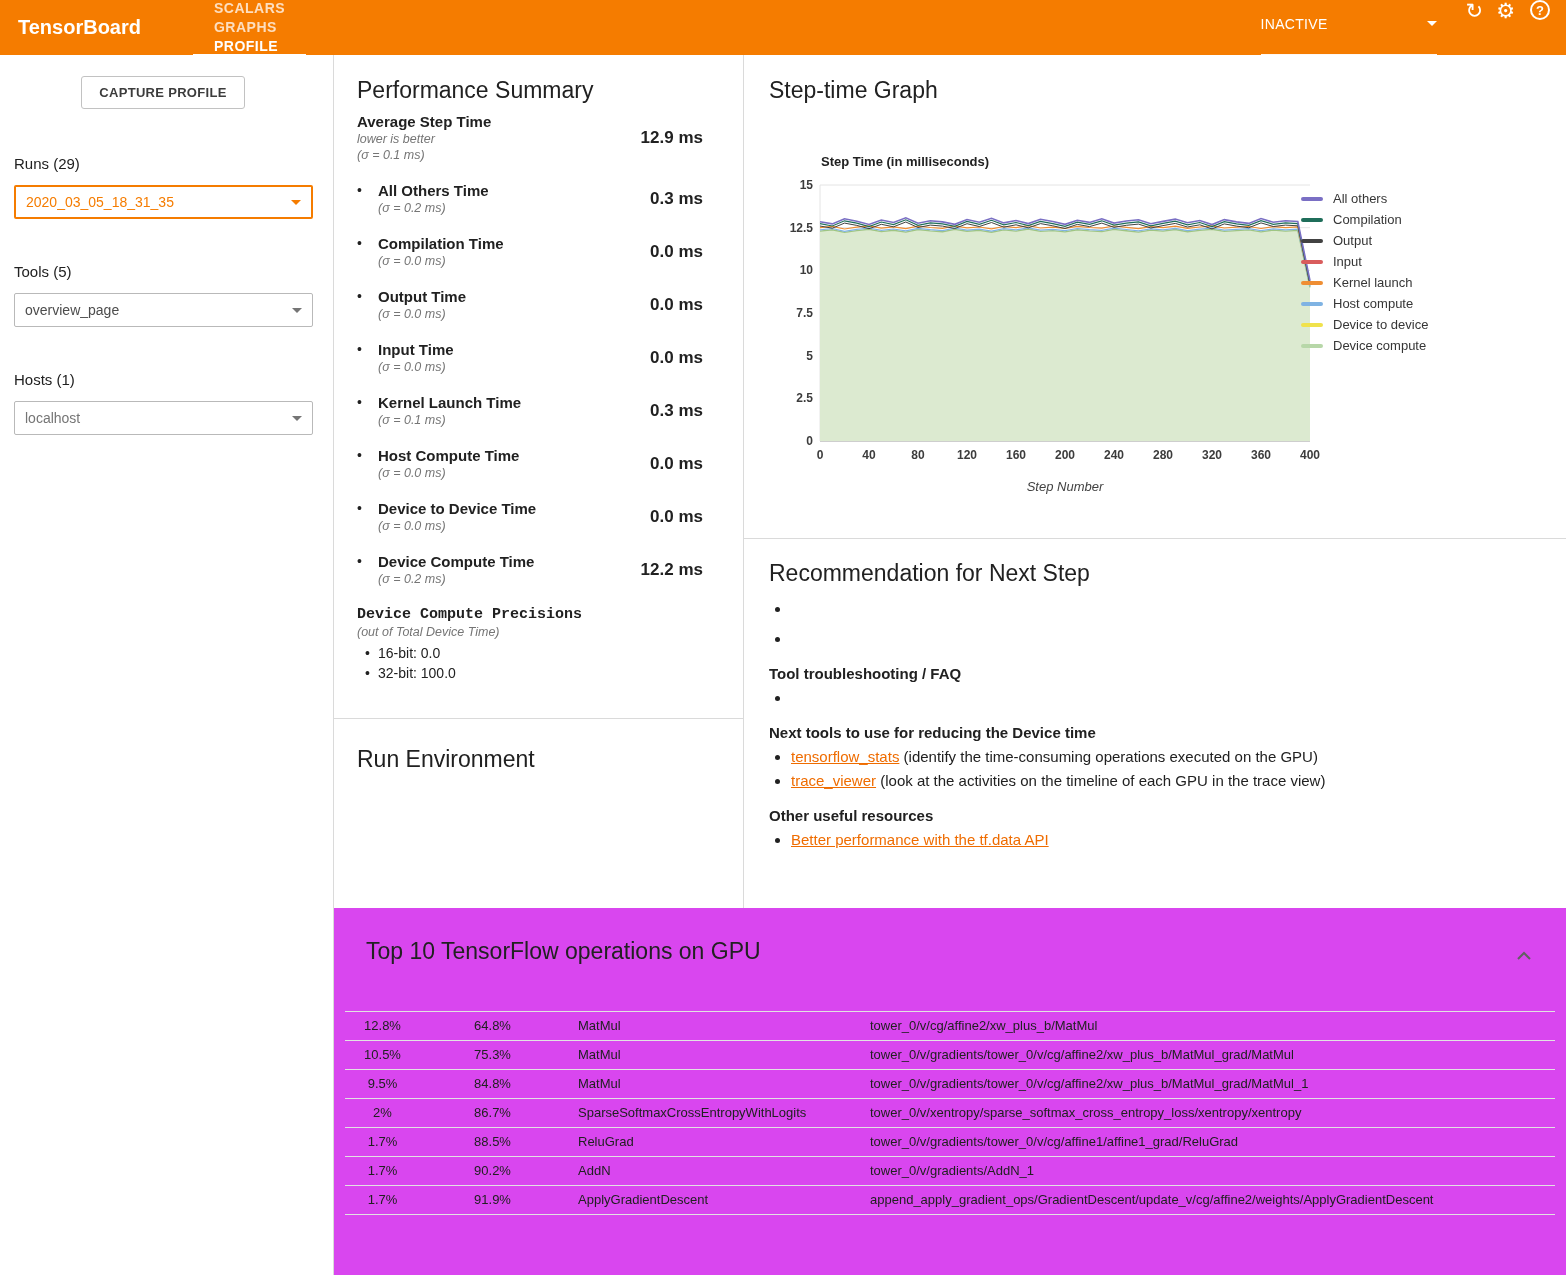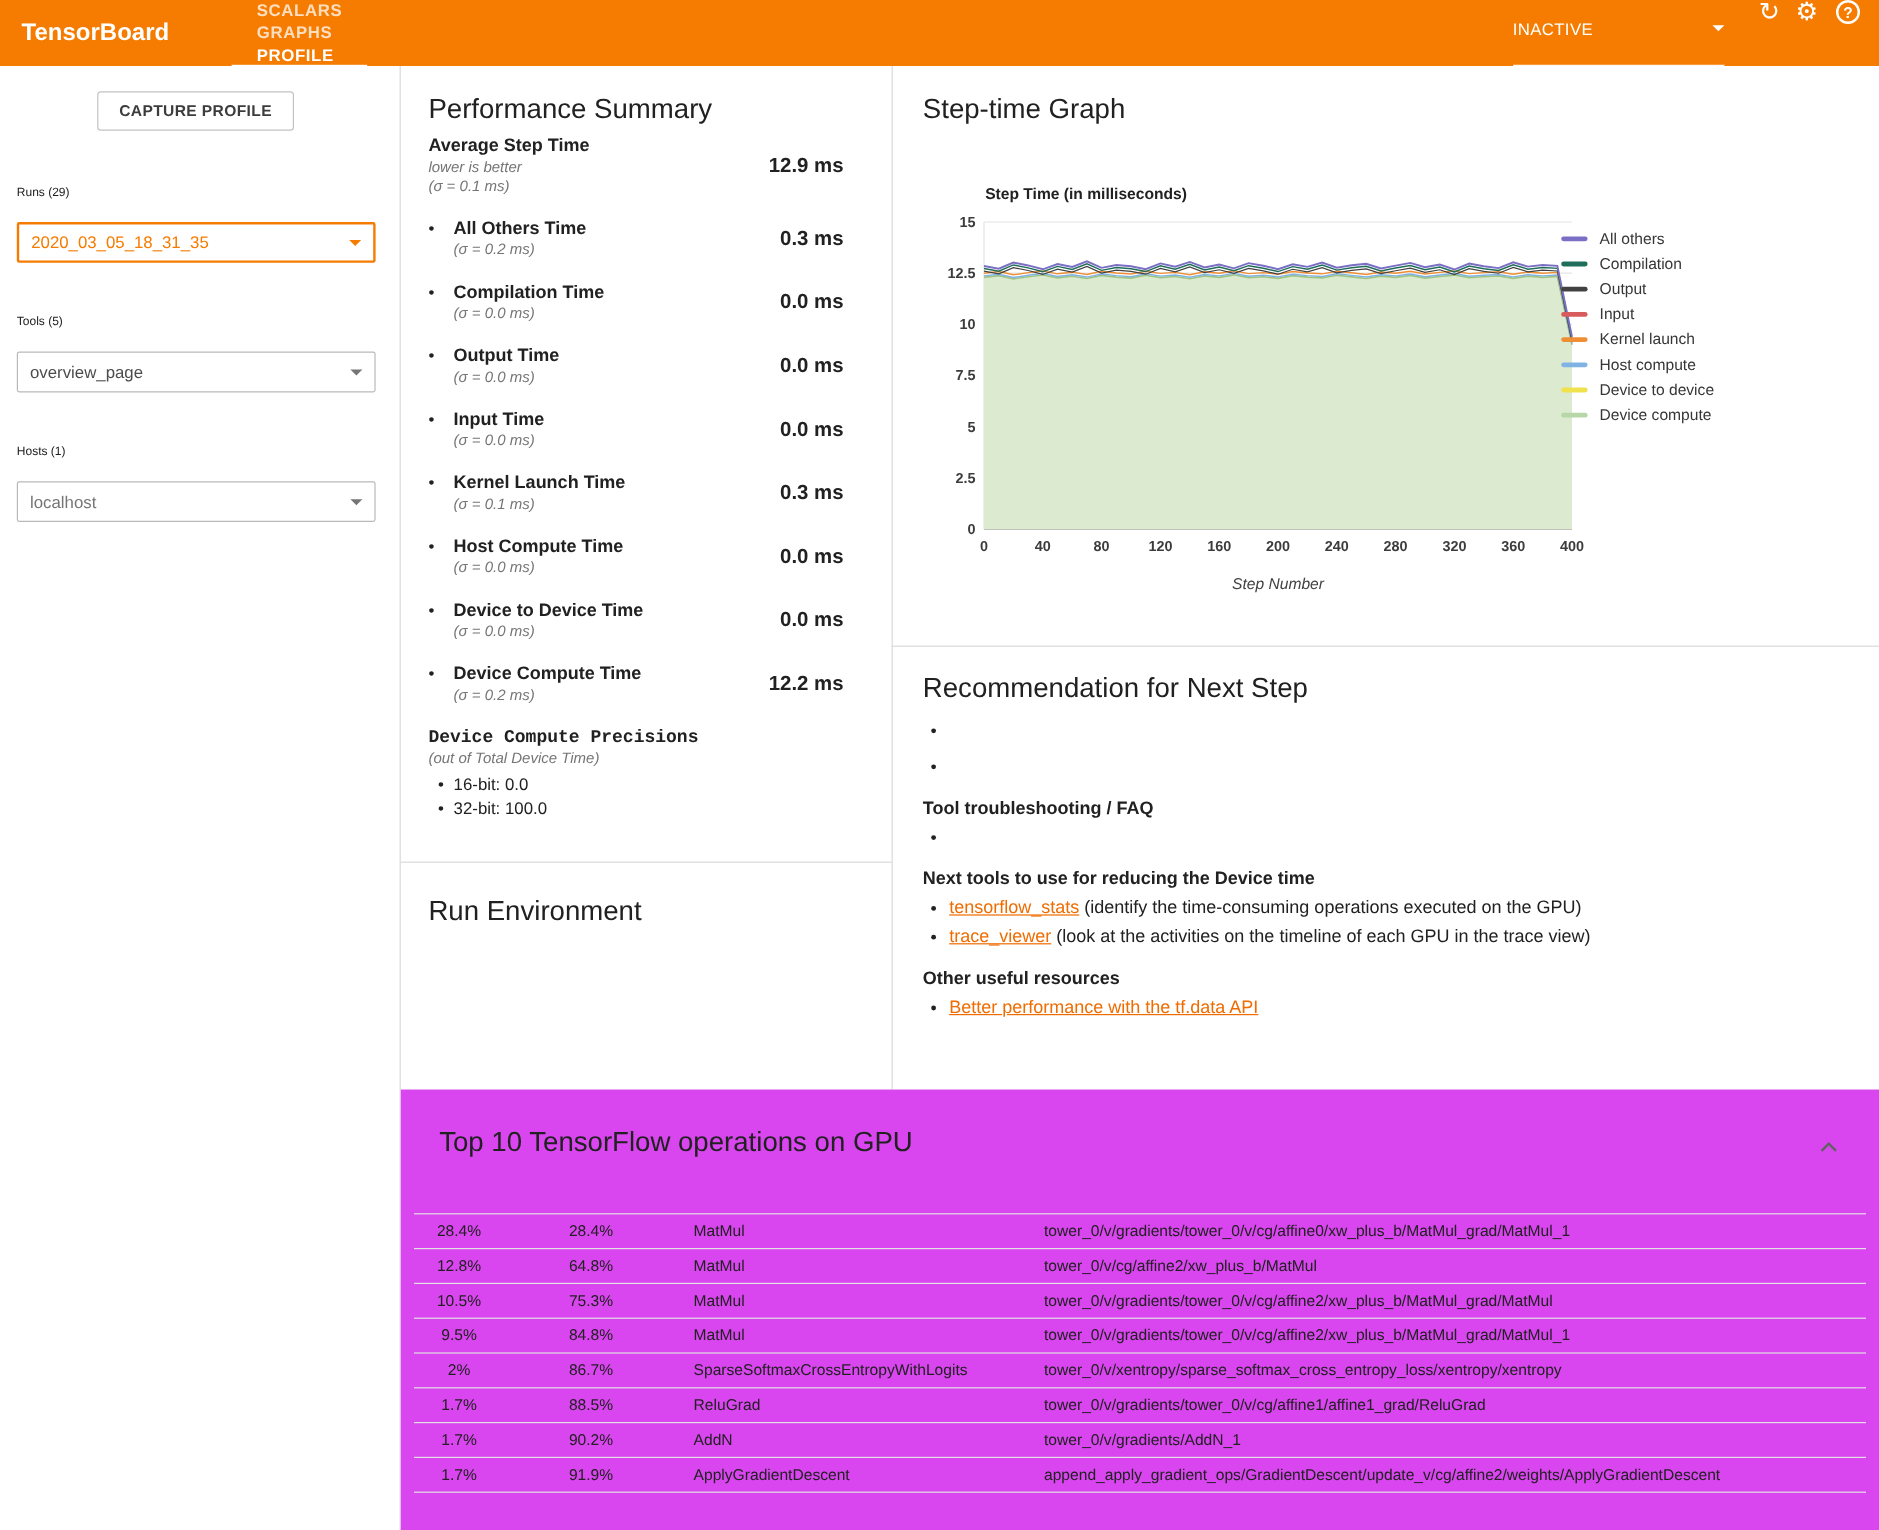--- a/index.html
+++ b/index.html
@@ -32,21 +32,21 @@
                  display:flex; align-items:center; justify-content:center;
                  font-size:13px; font-weight:bold; color:#fff; margin-left:15px; cursor:pointer; }
 
   
   .sidebar { position:absolute; left:0; top:55px; width:334px; bottom:0; background:#fff;
              border-right:1px solid #dadada; }
   .capture-btn { position:absolute; left:81px; top:21px; width:164px; height:33px;
                  background:#fff; border:1px solid #c2c2c2; border-radius:3px;
                  font-size:13px; font-weight:bold; color:#3c3c3c; letter-spacing:.3px;
                  display:flex; align-items:center; justify-content:center; cursor:pointer; }
-  .side-label { position:absolute; left:14px; font-size:10px; color:#212121; }
+  .side-label { position:absolute; left:14px; font-size:15px; color:#212121; }
   .side-select { position:absolute; left:14px; width:299px; height:34px; border-radius:2px;
                  display:flex; align-items:center; justify-content:space-between;
                  padding:0 10px; font-size:14px; cursor:pointer; background:#fff; }
   #runs-select  { top:130px; border:2px solid #f57c00; color:#f57c00; }
   #tools-select { top:238px; border:1px solid #b9b9b9; color:#4c4c4c; }
   #hosts-select { top:346px; border:1px solid #b9b9b9; color:#757575; }
   .caret-orange { border-top-color:#f57c00; }
   .caret-gray   { border-top-color:#757575; }
 
   
@@ -421,26 +421,20 @@
       <thead>
         <tr>
             <th></th>
             <th></th>
             <th></th>
             <th></th>
           </tr>
       </thead>
       <tbody>
           <tr>
-          <td>28.4%</td>
-          <td>28.4%</td>
-          <td>MatMul</td>
-          <td>tower_0/v/gradients/tower_0/v/cg/affine0/xw_plus_b/MatMul_grad/MatMul_1</td>
-        </tr>
-          <tr>
           <td>12.8%</td>
           <td>64.8%</td>
           <td>MatMul</td>
           <td>tower_0/v/cg/affine2/xw_plus_b/MatMul</td>
         </tr>
           <tr>
           <td>10.5%</td>
           <td>75.3%</td>
           <td>MatMul</td>
           <td>tower_0/v/gradients/tower_0/v/cg/affine2/xw_plus_b/MatMul_grad/MatMul</td>

